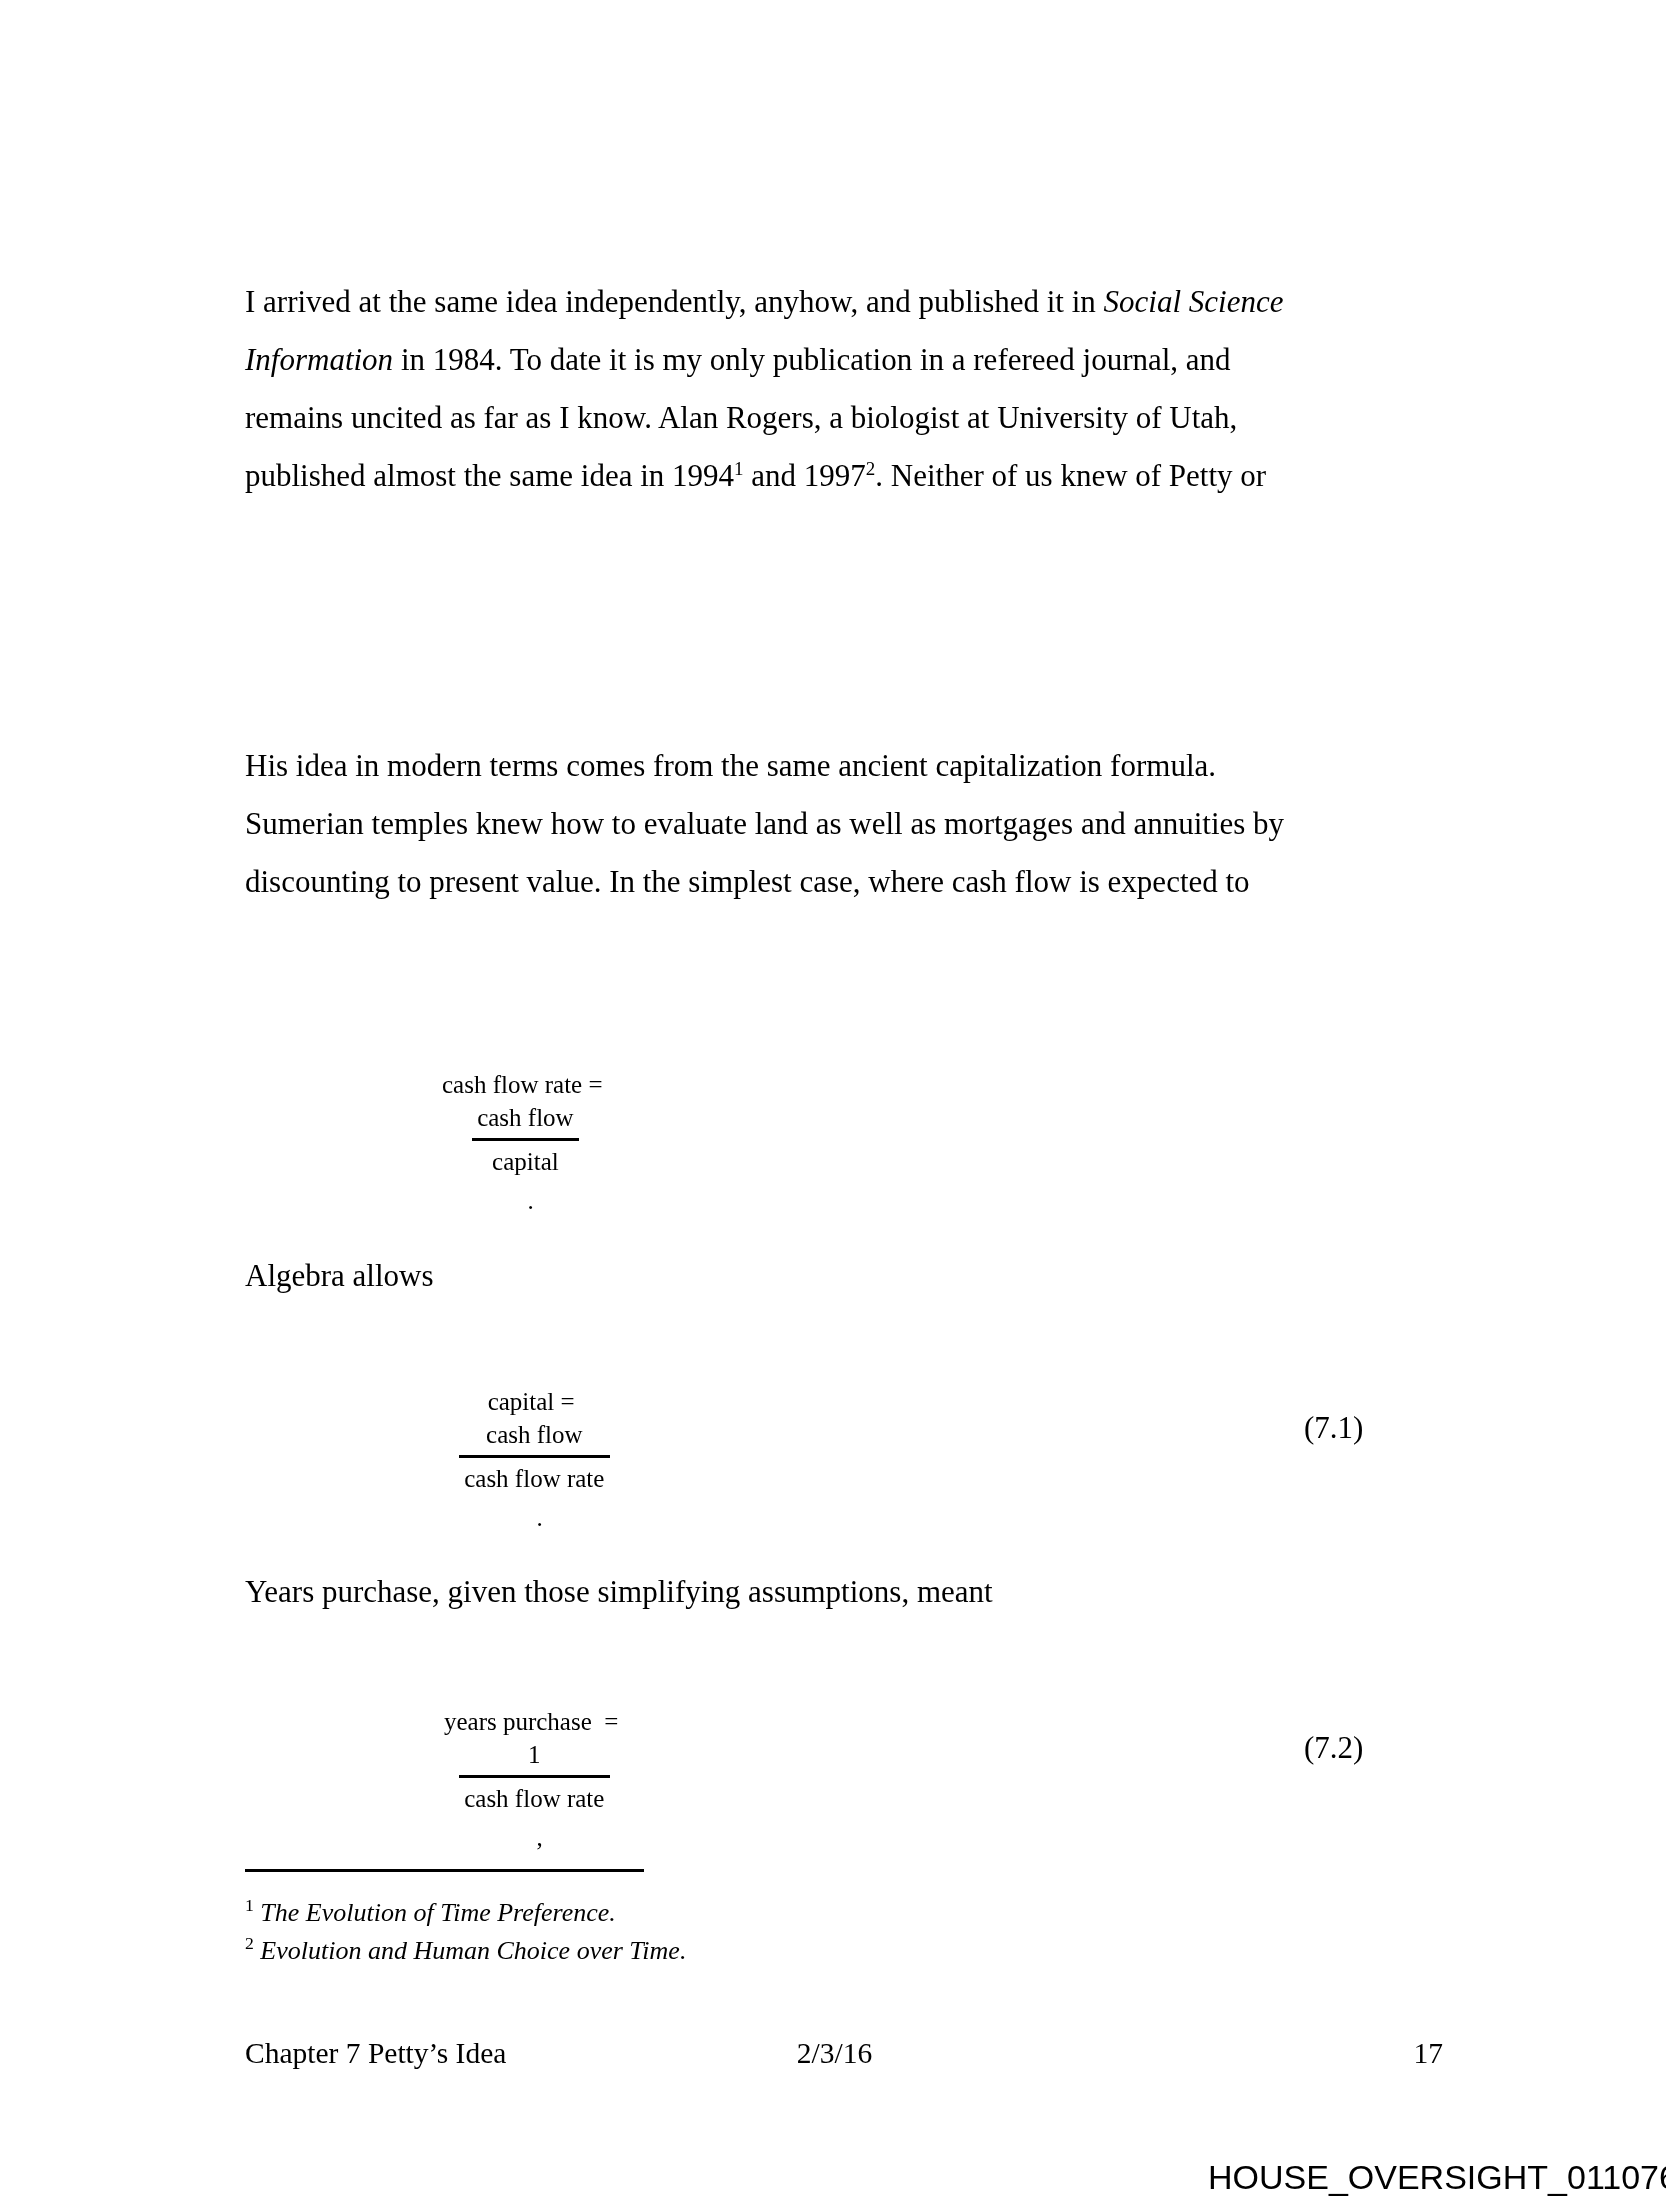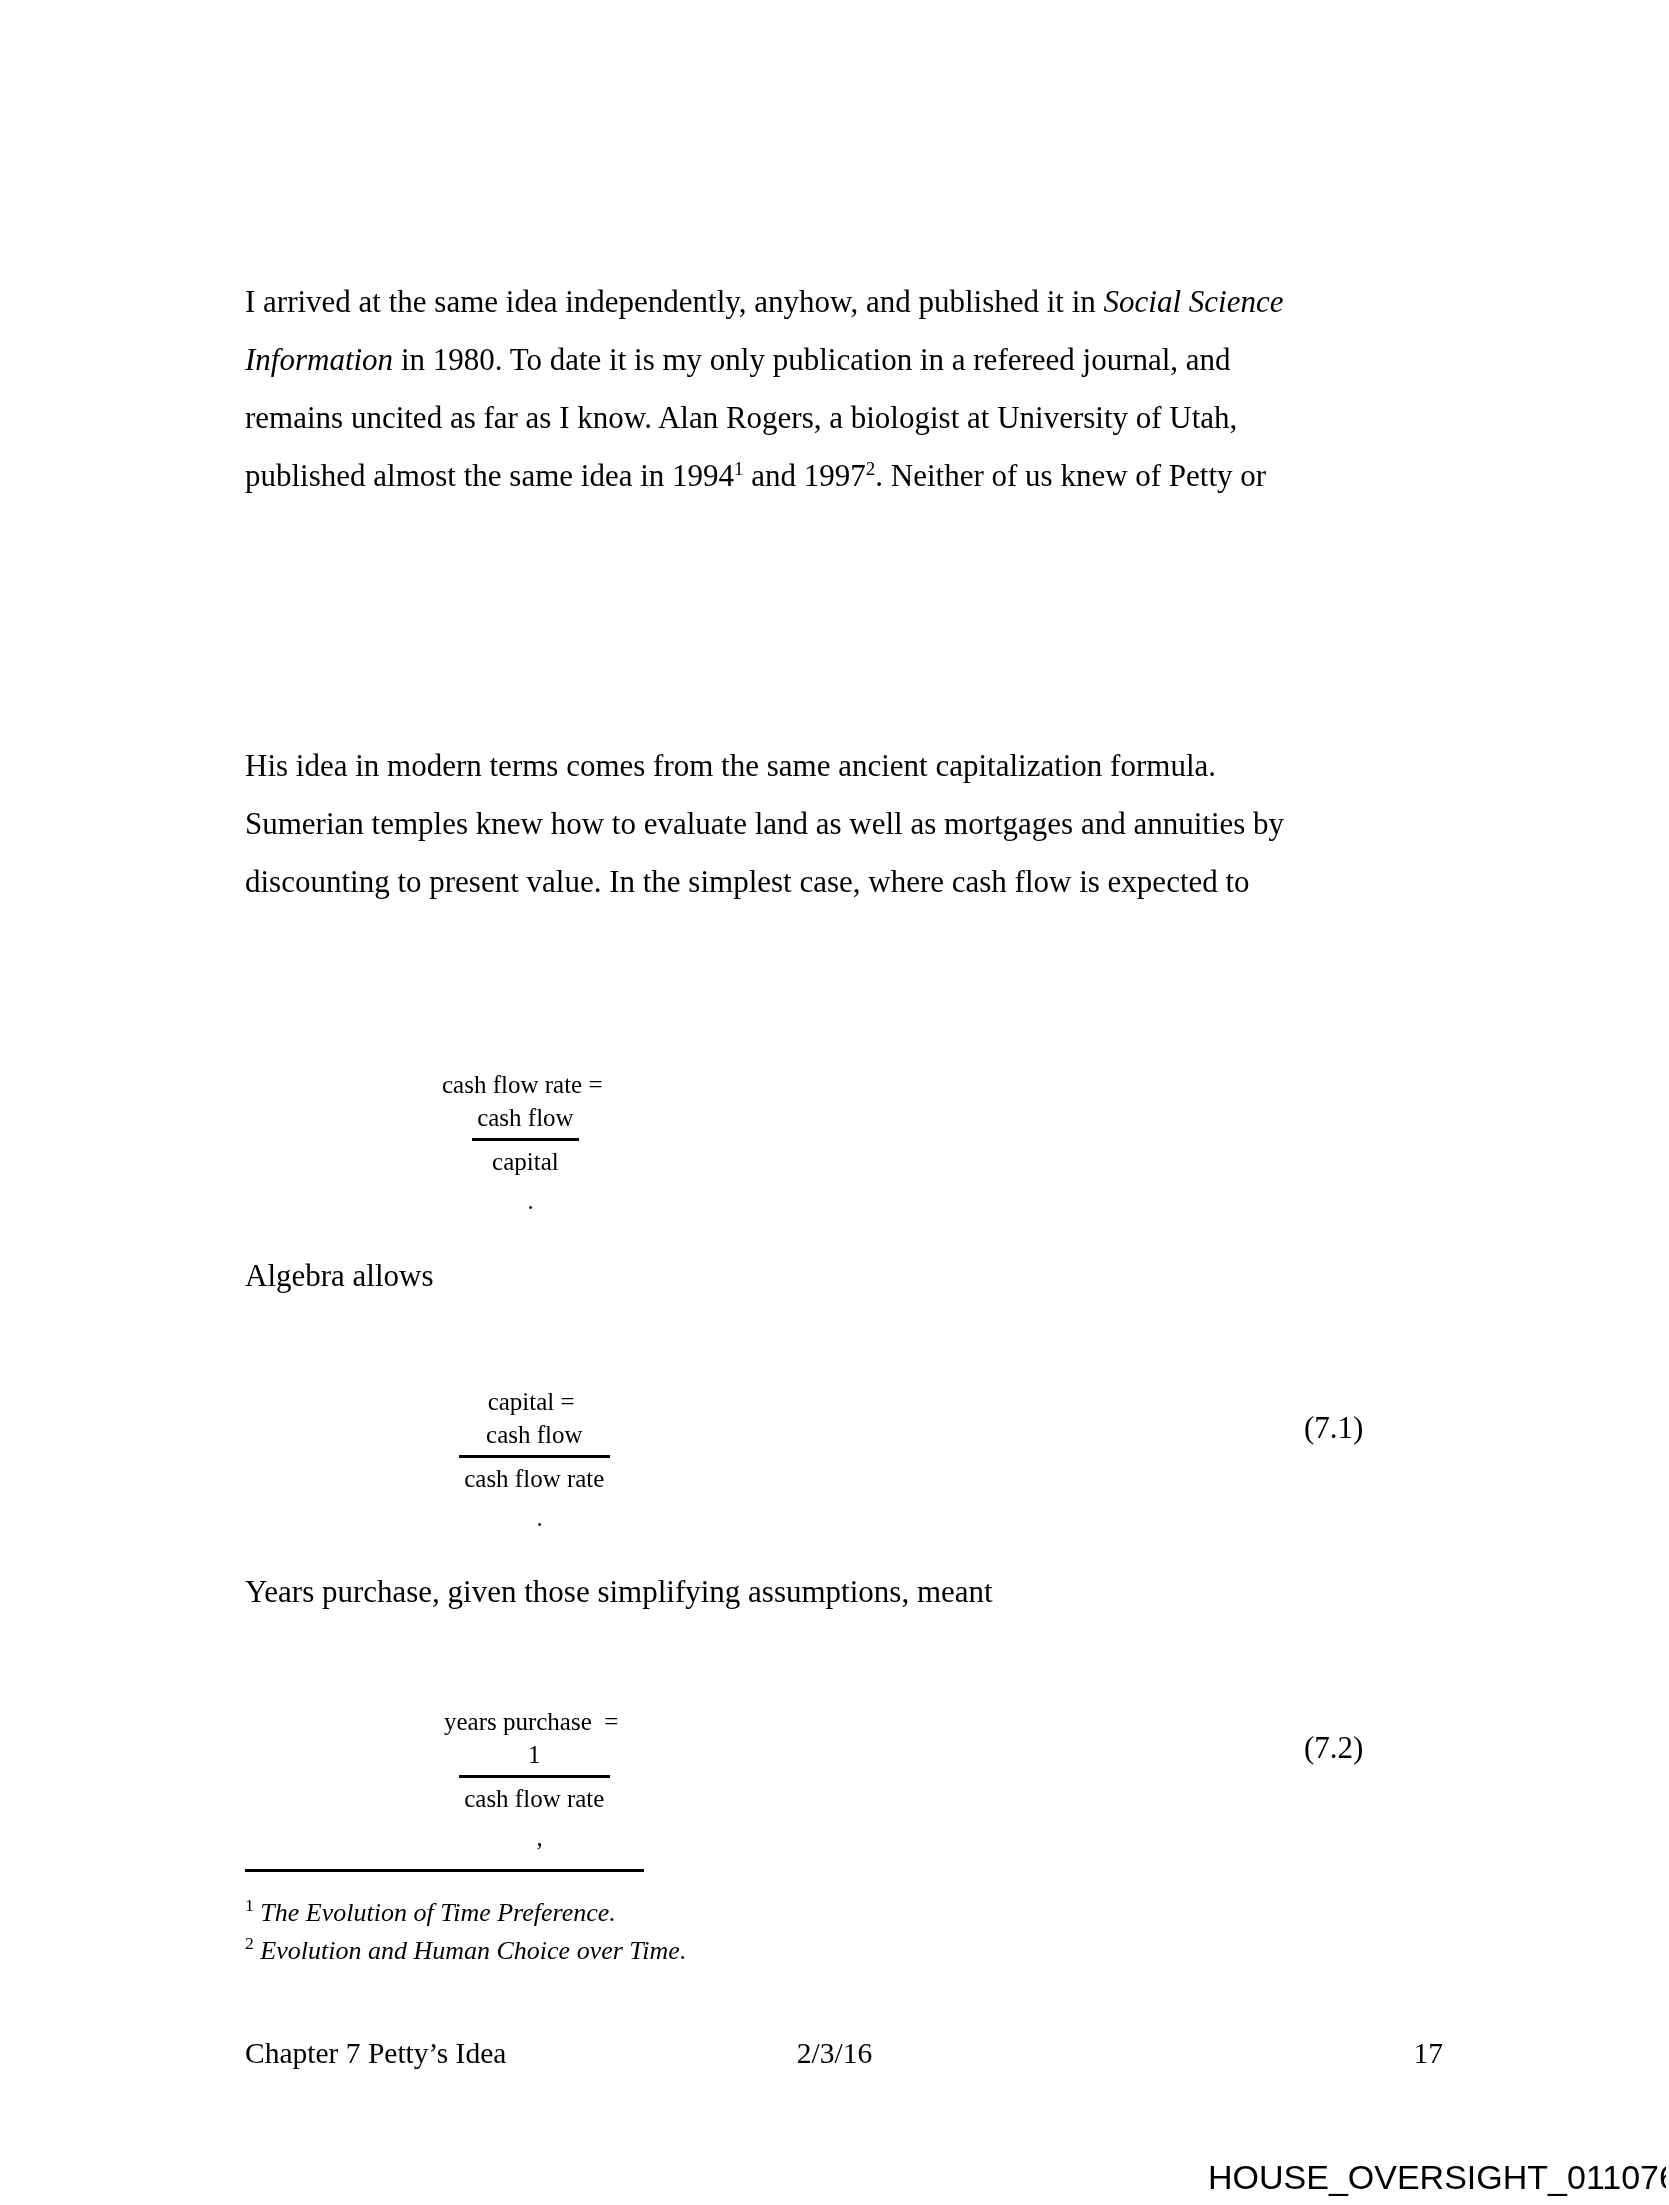--- a/index.html
+++ b/index.html
@@ -34,21 +34,21 @@
     font-size:34px;line-height:37px;white-space:pre;color:#000000;
   }
 </style>
 </head>
 <body>
 
 <div class="page">
 
   <div class="para" style="top:273px">
     <div class="line"><span>I arrived at the same idea independently, anyhow, and published it in </span><span class="it">Social Science</span></div>
-    <div class="line"><span class="it">Information</span><span> in 1980. To date it is my only publication in a refereed journal, and</span></div>
+    <div class="line"><span class="it">Information</span><span> in 1984. To date it is my only publication in a refereed journal, and</span></div>
     <div class="line"><span>remains uncited as far as I know. Alan Rogers, a biologist at University of Utah,</span></div>
     <div class="line"><span>published almost the same idea in 1994</span><span class="sup">1</span><span> and 1997</span><span class="sup">2</span><span>. Neither of us knew of Petty or</span></div>
   </div>
 
   <div class="para" style="top:737px">
     <div class="line"><span>His idea in modern terms comes from the same ancient capitalization formula.</span></div>
     <div class="line"><span>Sumerian temples knew how to evaluate land as well as mortgages and annuities by</span></div>
     <div class="line"><span>discounting to present value. In the simplest case, where cash flow is expected to</span></div>
   </div>
 

